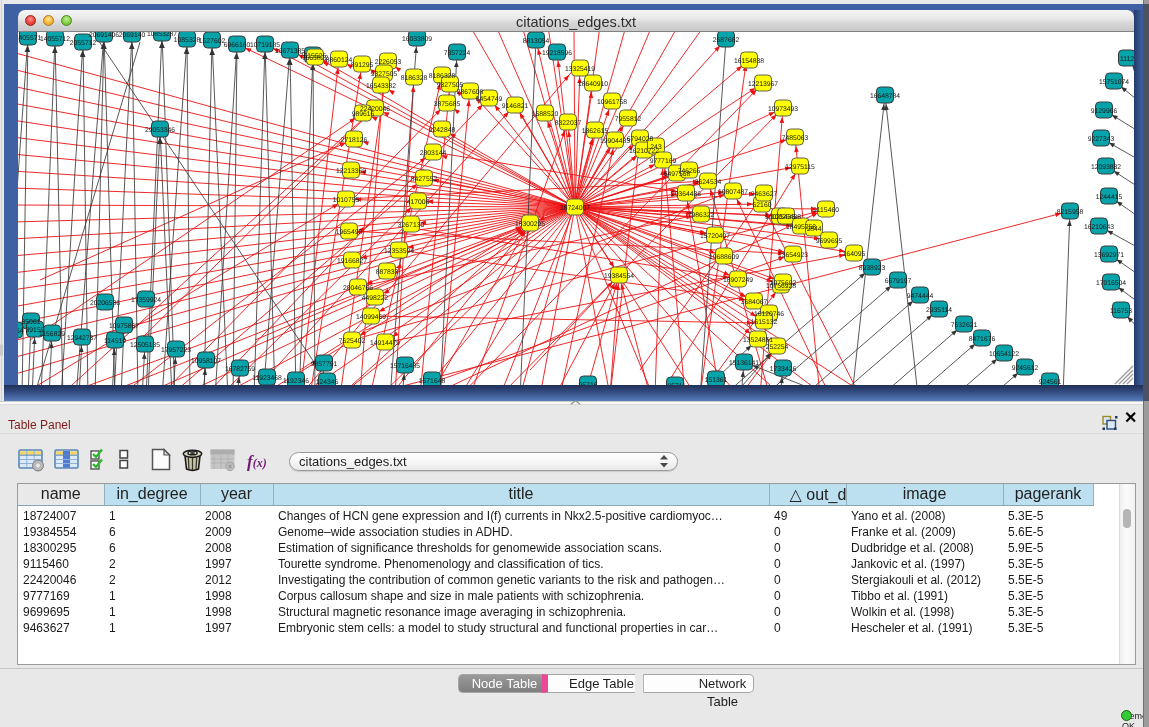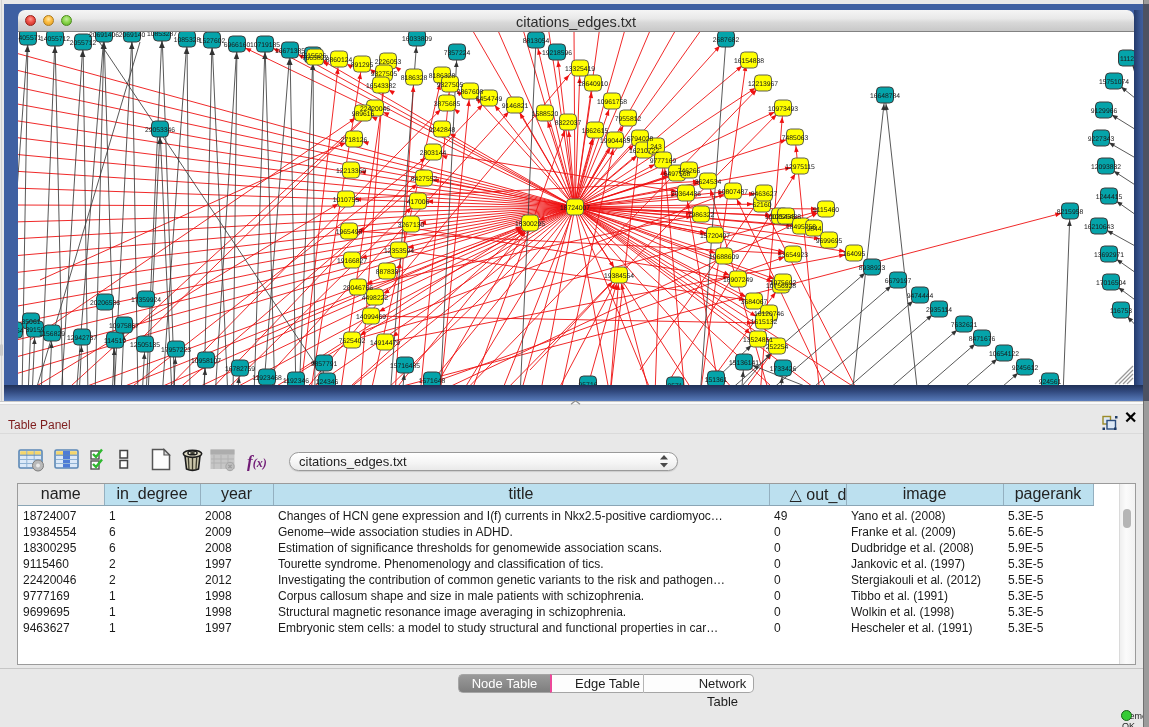--- a/index.html
+++ b/index.html
@@ -48,21 +48,21 @@
 #scrolltrack { left:1119px; top:484px; width:16px; height:180px;
   background:linear-gradient(90deg,#efefef,#fbfbfb 40%,#f2f2f2); border-left:1px solid #dadada;}
 #scrollthumb { left:1123px; top:509px; width:8px; height:19px; border-radius:5px;
   background:#b5b5b5; }
 #tabbar { left:428px; top:674px; width:296px; height:27px;margin-left:30px; }
 .tabseg { position:absolute; top:0; height:19px; font-size:13px; text-align:center;
   line-height:18px; color:#1d1d1d; background:#fdfdfd; border-top:1px solid #a5a5a5;
   border-bottom:1px solid #a5a5a5; }
 #seg1 { left:0; width:92px; border-radius:5px 0 0 5px; border-left:1px solid #a5a5a5;
   background:linear-gradient(180deg,#9a9a9a,#7e7e7e); color:#fff; }
-#seg2 { left:92px; width:93px; border-left:2px solid #ec4899;padding-left:20px; }
+#seg2 { left:84px; width:93px; border-left:6px solid #ec4899;padding-left:20px; }
 #seg3 { left:185px; width:111px; border-left:1px solid #b5b5b5;
   border-right:1px solid #a5a5a5; border-radius:0 5px 5px 0;padding-left:48px; }
 #memtext { left:1122px; top:711px; font-size:9px; color:#222; }
 #memdot { left:1121px; top:710px; width:11px; height:11px; border-radius:50%;
   background:#35cb35; border:1.5px solid #1b5e1b; }
 </style>
 </head>
 <body>
 <div id="desktop" class="abs"></div>
 <div class="abs" style="left:1px;top:0;width:1px;height:403px;background:#d2d2d2"></div>

